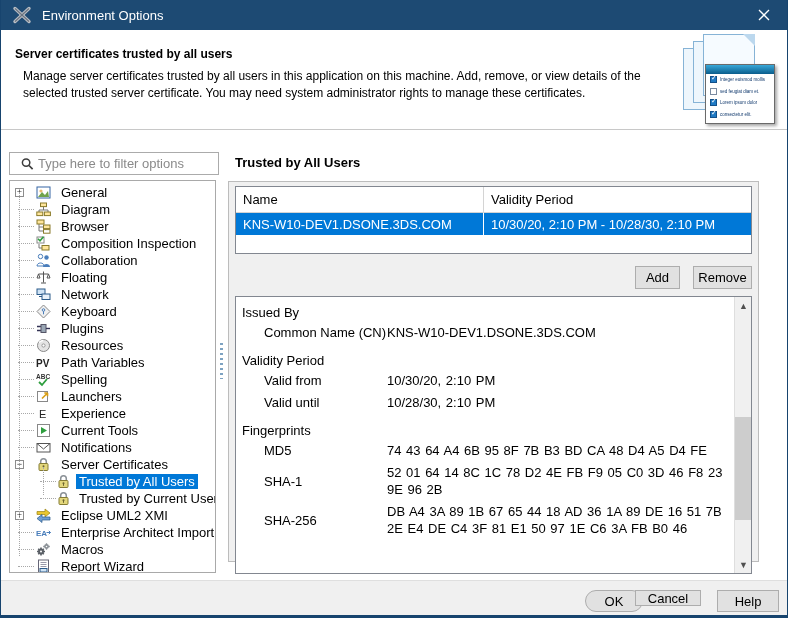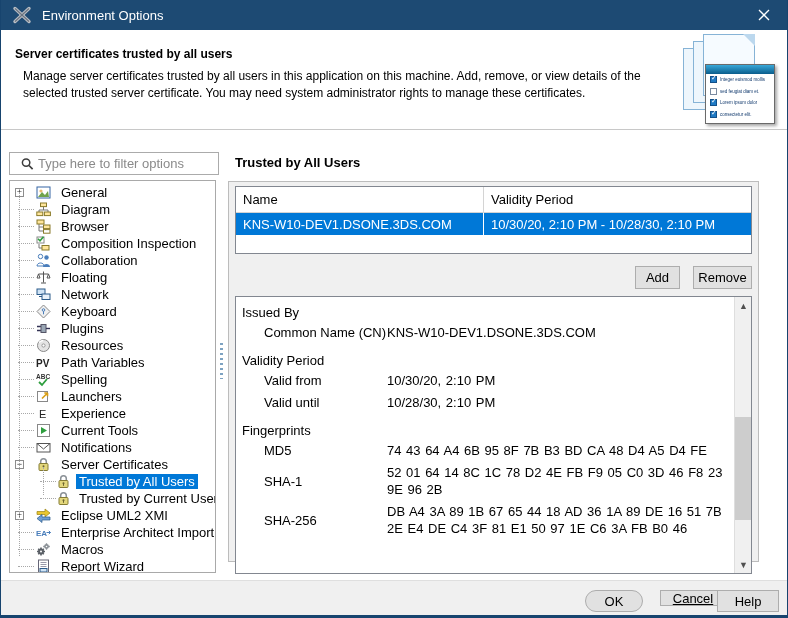--- a/index.html
+++ b/index.html
@@ -77,21 +77,21 @@
   .d-value{width:343px;word-spacing:1px;}
   
   .scrollbar{position:absolute;right:0;top:0;width:17px;height:100%;background:#f0f0f0;border-left:1px solid #dedede;}
   .sb-arrow{position:absolute;left:0;width:17px;height:17px;display:flex;align-items:center;justify-content:center;color:#505050;font-size:9px;}
   .sb-up{top:0;}
   .sb-down{bottom:0;}
   .sb-thumb{position:absolute;left:0;width:17px;background:#cdcdcd;top:120px;height:103px;}
   
   .footer{position:absolute;left:0;top:580px;width:100%;height:35px;background:#f0f0f0;border-top:1px solid #dfdfdf;}
   .ok-btn{position:absolute;left:584px;top:9px;width:58px;height:22px;border-radius:11px;}
-  .cancel-btn{position:absolute;left:659px;top:9px;width:66px;height:16px;text-decoration:underline;}
+  .cancel-btn{position:absolute;left:634px;top:9px;width:66px;height:16px;}
   .help-btn{position:absolute;left:716px;top:9px;width:62px;height:22px;}
 </style>
 </head>
 <body>
 
 <div class="window">
 
   <div class="titlebar">
     <span class="app-icon">
       <svg viewBox="0 0 20 18">

